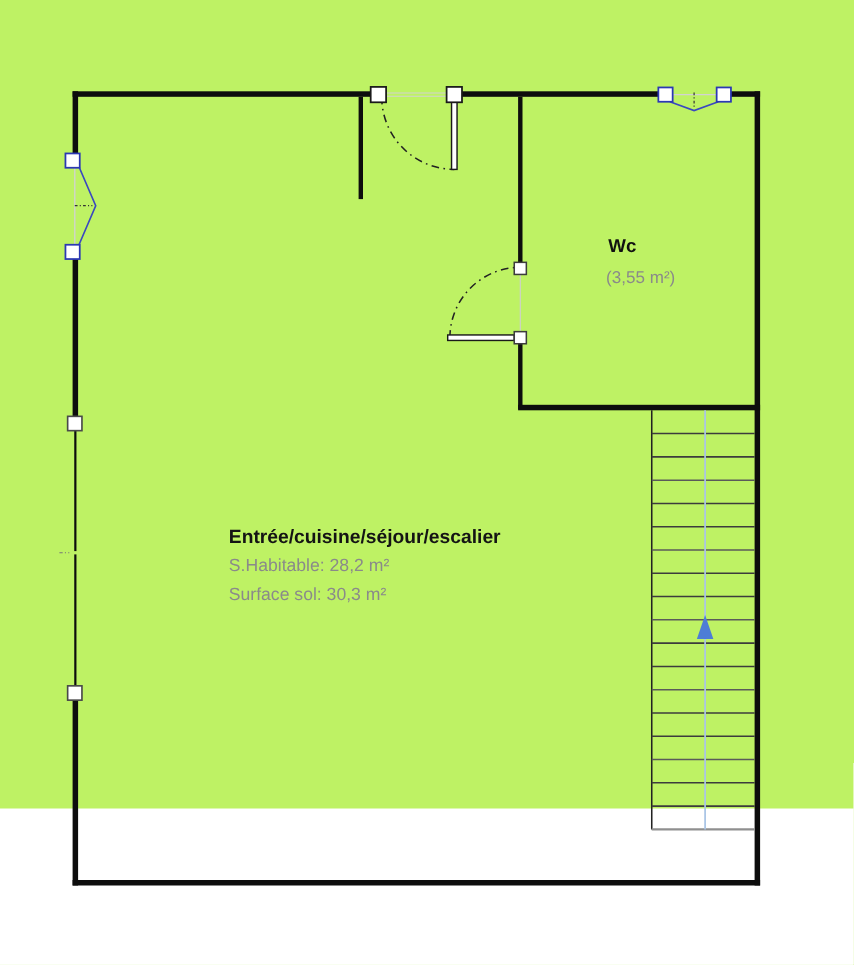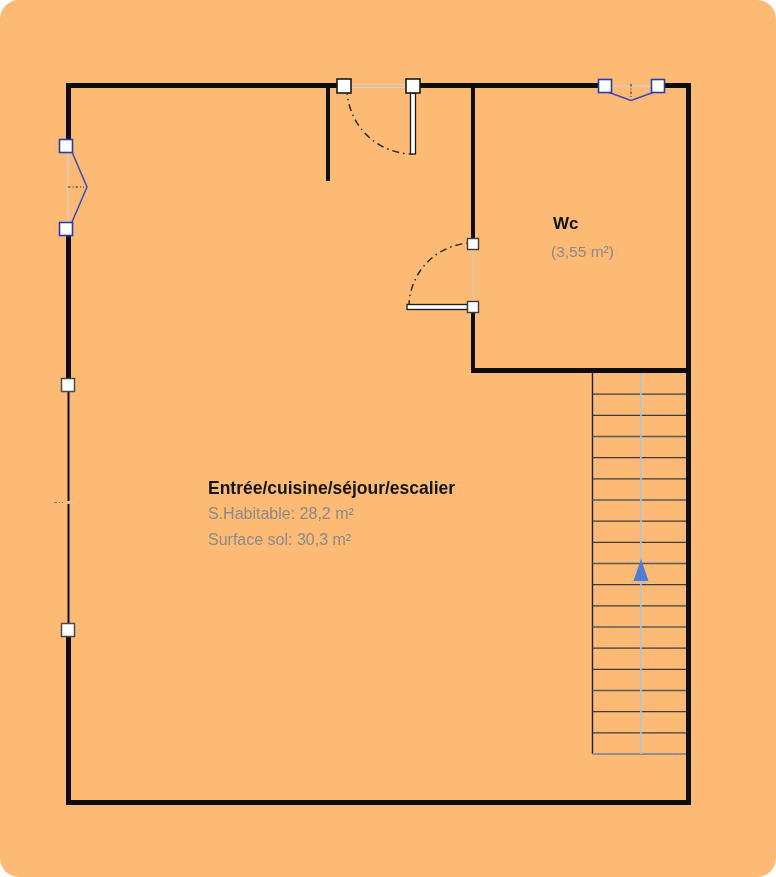--- a/index.html
+++ b/index.html
@@ -1,17 +1,17 @@
 <!DOCTYPE html>
 <html><head>
 <meta charset="utf-8">
 <style>
   html,body{margin:0;padding:0;background:#ffffff;}
   body{width:776px;height:877px;overflow:hidden;font-family:"Liberation Sans",sans-serif;}
-  .canvas{position:relative;width:776px;height:877px;background:#fdba74;border-radius:19px;}
+  .canvas{position:relative;width:776px;height:735px;background:#bef264;}
   svg{position:absolute;top:0;left:0;}
   text{font-family:"Liberation Sans","DejaVu Sans",sans-serif;}
   .room-title{font-weight:bold;font-size:17.5px;fill:#141414;}
   .room-sub{font-size:16px;fill:#8a8a8a;}
   .wc-title{font-weight:bold;font-size:17px;fill:#111111;}
   .wc-sub{font-size:15.5px;fill:#8a8a8a;}
 </style>
 </head>
 <body>
 

